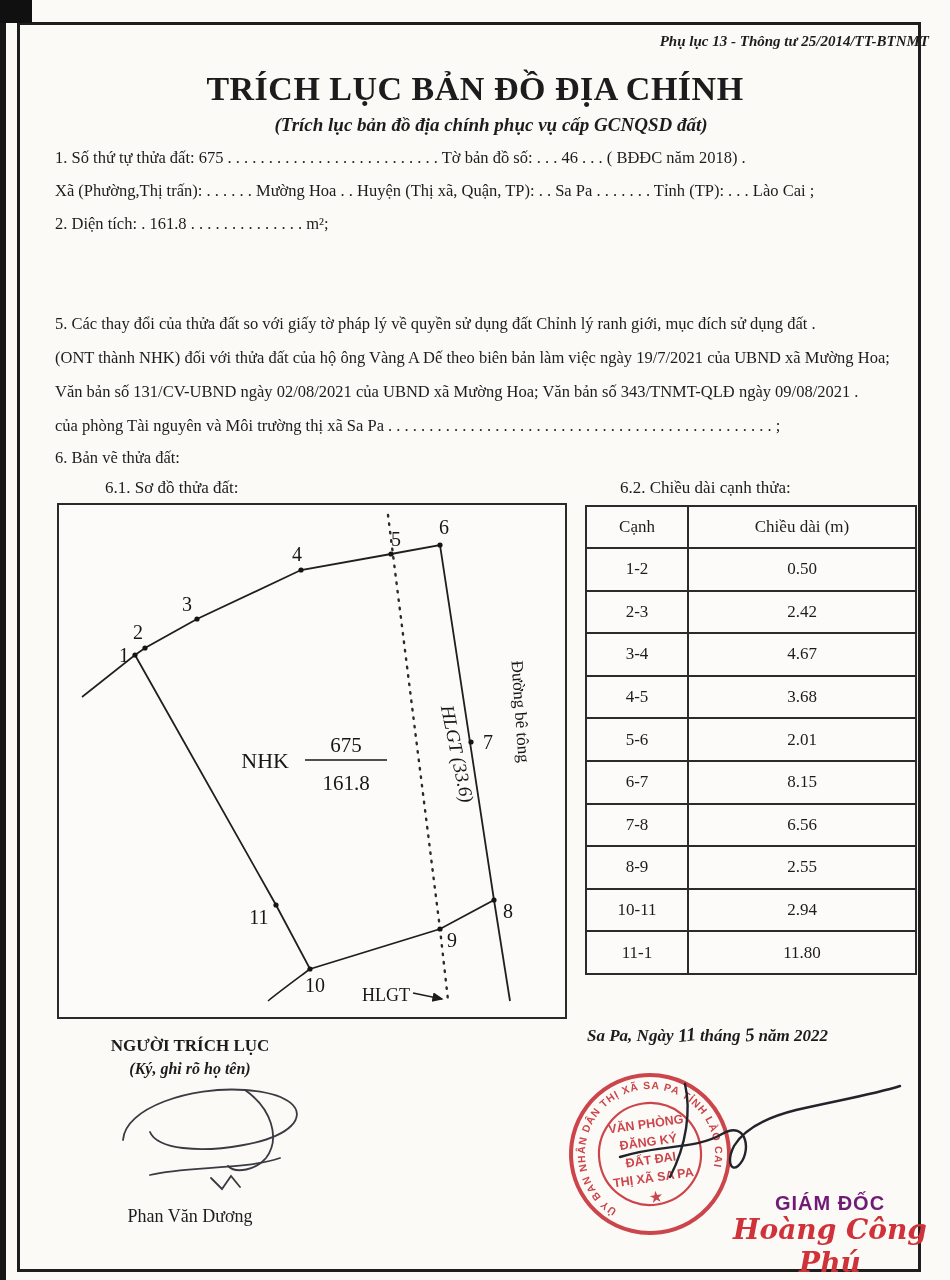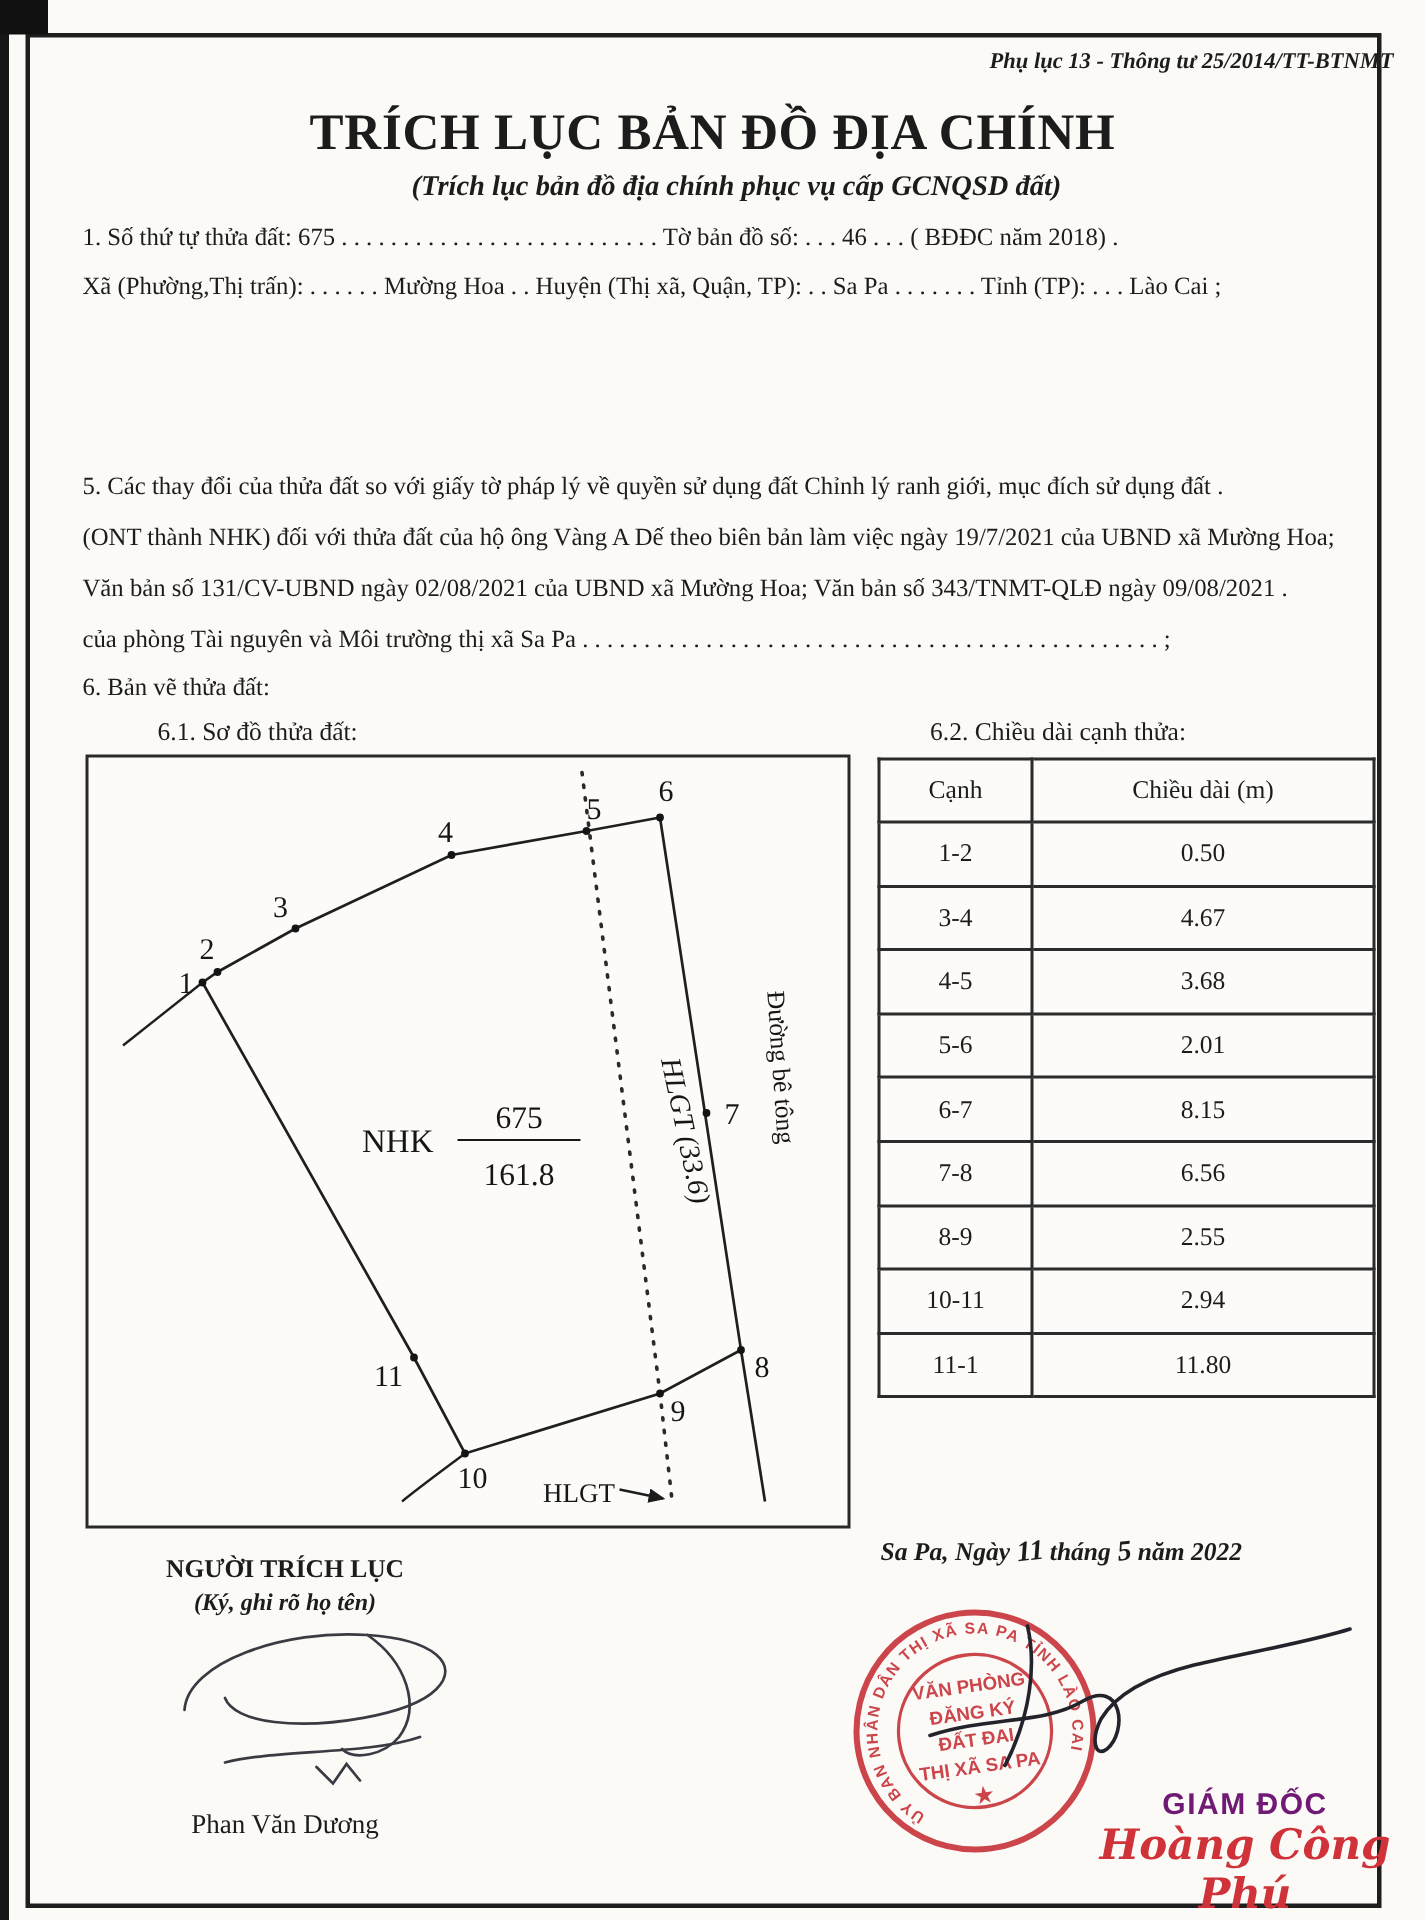--- a/index.html
+++ b/index.html
@@ -48,20 +48,21 @@
 
 <div class="page">
   <div class="frame"></div>
 
   <div class="appendix">Phụ lục 13 - Thông tư 25/2014/TT-BTNMT</div>
   <div class="title">TRÍCH LỤC BẢN ĐỒ ĐỊA CHÍNH</div>
   <div class="subtitle">(Trích lục bản đồ địa chính phục vụ cấp GCNQSD đất)</div>
 
   <div class="fl" style="top:148px">1. Số thứ tự thửa đất: 675 . . . . . . . . . . . . . . . . . . . . . . . . . .   Tờ bản đồ số: . . . 46 . . . ( BĐĐC năm 2018) .</div>
   <div class="fl" style="top:181px">Xã (Phường,Thị trấn): . . . . . .  Mường Hoa  . .  Huyện (Thị xã, Quận, TP): . .  Sa Pa . . . . . . .  Tỉnh (TP): . . .  Lào Cai ;</div>
+  <div class="fl" style="top:214px">2. Diện tích: .  161.8 . . . . . . . . . . . . . . m²;</div>
   <div class="fl" style="top:314px">5. Các thay đổi của thửa đất so với giấy tờ pháp lý về quyền sử dụng đất  Chỉnh lý ranh giới, mục đích sử dụng đất .</div>
   <div class="fl" style="top:348px">(ONT thành NHK) đối với thửa đất của hộ ông Vàng A Dế theo biên bản làm việc ngày 19/7/2021 của UBND xã Mường Hoa;</div>
   <div class="fl" style="top:382px">Văn bản số 131/CV-UBND ngày 02/08/2021 của UBND xã Mường Hoa; Văn bản số 343/TNMT-QLĐ ngày 09/08/2021 .</div>
   <div class="fl" style="top:416px">của phòng Tài nguyên và Môi trường thị xã Sa Pa . . . . . . . . . . . . . . . . . . . . . . . . . . . . . . . . . . . . . . . . . . . . . . . ;</div>
   <div class="fl" style="top:448px">6. Bản vẽ thửa đất:</div>
 
   <div class="sec" style="left:105px;top:478px">6.1. Sơ đồ thửa đất:</div>
   <div class="sec" style="left:620px;top:478px">6.2. Chiều dài cạnh thửa:</div>
 
   <div class="sketch-box">
@@ -126,20 +127,24 @@
 
   <table class="edge-table">
     <tbody>
         <tr>
       <th>Cạnh</th>
       <th>Chiều dài (m)</th>
     </tr>
     <tr>
           <td>1-2</td>
           <td>0.50</td>
+        </tr>
+    <tr>
+          <td>2-3</td>
+          <td>2.42</td>
         </tr>
     <tr>
           <td>3-4</td>
           <td>4.67</td>
         </tr>
     <tr>
           <td>4-5</td>
           <td>3.68</td>
         </tr>
     <tr>

